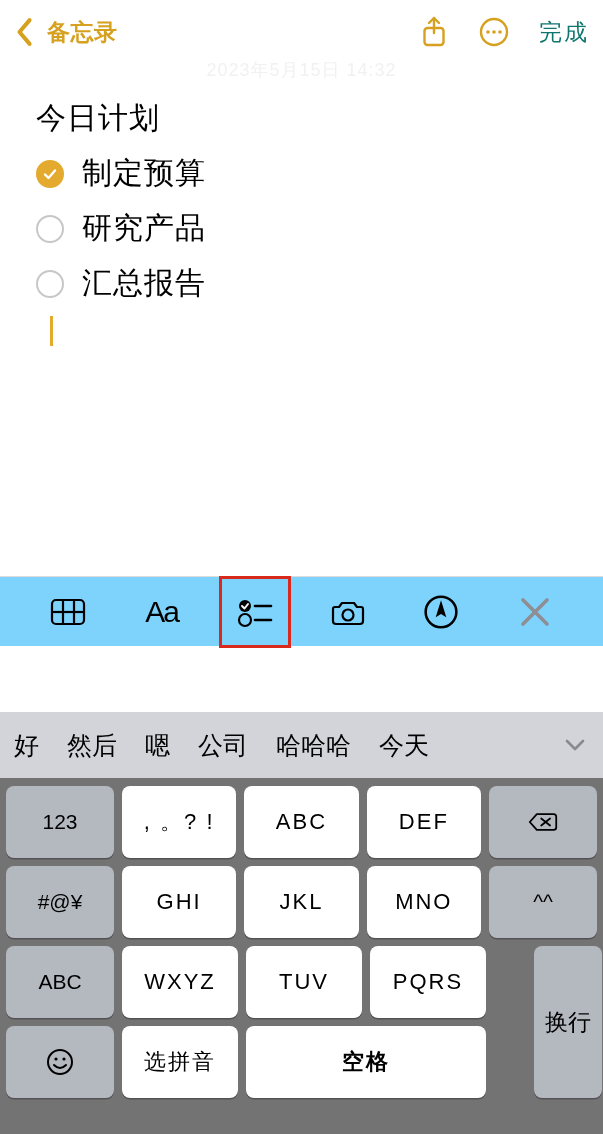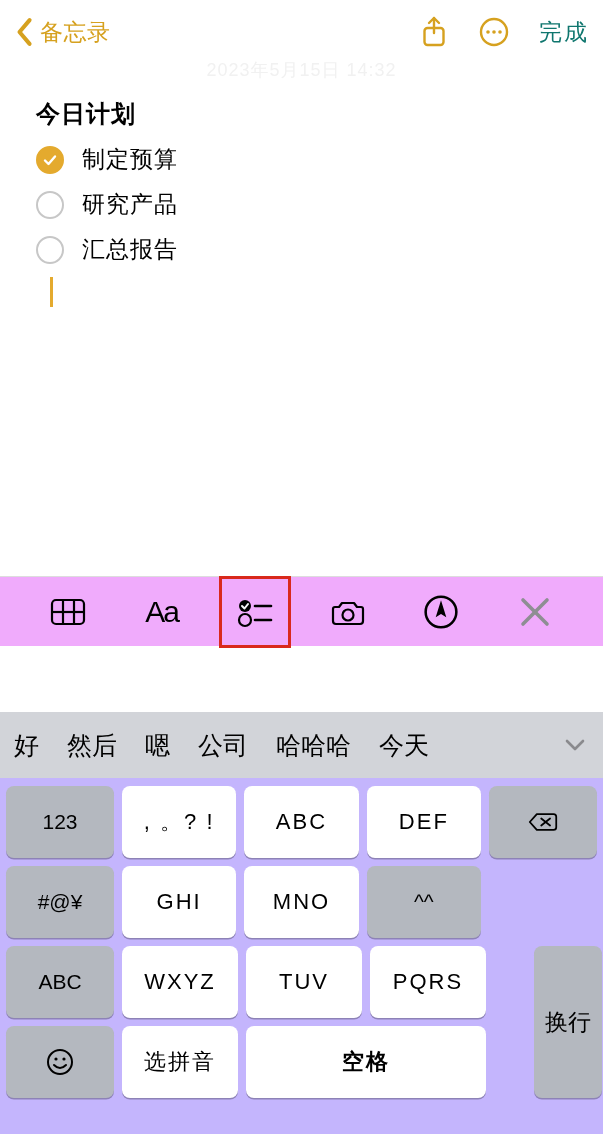--- a/index.html
+++ b/index.html
@@ -5,71 +5,71 @@
     * { margin: 0; padding: 0; box-sizing: border-box; font-family: -apple-system, "PingFang SC", "Helvetica Neue", sans-serif; -webkit-font-smoothing: antialiased; }
     html, body { width: 603px; height: 1134px; background: #fff; overflow: hidden; }
 
     
     .nav {
       height: 64px;
       display: flex;
       align-items: center;
       padding: 0 14px;
     }
-    .nav-left { display: flex; align-items: center; gap: 4px; color: #d6a11f; }
+    .nav-left { display: flex; align-items: center; gap: 11px; color: #d6a11f; font-weight: bold; }
     .nav-left .chev { width: 22px; height: 36px; }
     .nav-left .label { font-size: 23px; letter-spacing: 0.5px; }
     .nav-spacer { flex: 1; }
     .nav-right { display: flex; align-items: center; gap: 30px; color: #0f766e; }
     .nav-right .icon { width: 30px; height: 32px; display: flex; align-items: center; justify-content: center; }
     .nav-right .done { font-size: 23px; letter-spacing: 2px; }
 
     
     .note { padding: 0 36px; position: relative; }
     .timestamp-ghost {
       position: absolute;
       top: -6px;
       left: 0; right: 0;
       text-align: center;
       font-size: 18px;
       color: #f1f1f1;
       letter-spacing: 1px;
       user-select: none;
     }
     .title {
-      font-size: 24px;
-      font-weight: 700;
+      font-size: 30px;
+      font-weight: 400;
       padding: 34px 0 14px 0;
       letter-spacing: 1px;
     }
     .items { display: flex; flex-direction: column; gap: 14px; }
     .item { display: flex; align-items: center; gap: 18px; }
     .chk {
       width: 28px; height: 28px; border-radius: 50%;
       border: 2px solid #c7c7c7; flex-shrink: 0;
       display: flex; align-items: center; justify-content: center;
     }
     .chk.done { background: #e4aa2e; border-color: #e4aa2e; }
     .chk.done svg { width: 16px; height: 16px; }
-    .item .txt { font-size: 23px; color: #000; letter-spacing: 1px; }
+    .item .txt { font-size: 30px; color: #000; letter-spacing: 1px; }
 
     .cursor {
       width: 3px; height: 30px;
       background: #e4aa2e;
       margin: 12px 0 0 14px;
       animation: blink 1.1s step-start infinite;
     }
     @keyframes blink { 50% { opacity: 0; } }
 
     
     .fmt-bar {
       position: absolute;
       top: 576px; left: 0; right: 0;
       height: 70px;
-      background: #f0abfc;
+      background: #7dd3fc;
       border-top: 0.5px solid #ddd;
       display: flex;
       align-items: center;
       justify-content: space-evenly;
       padding: 0 8px;
     }
     .fmt-bar .fmt {
       width: 66px; height: 54px;
       display: flex; align-items: center; justify-content: center;
       color: #000;
@@ -104,21 +104,21 @@
       flex: 1;
     }
     .sugg span:last-child {  }
     .sugg-chevron { width: 28px; height: 28px; color: #8a8a8e; }
 
     
     .kbd {
       position: absolute;
       left: 0; right: 0; bottom: 0;
       top: 778px;
-      background: #c4b5fd;
+      background: #737373;
       padding: 8px 6px 12px 6px;
     }
     .kbd .row {
       display: grid;
       grid-template-columns: 108px 1fr 1fr 1fr 108px;
       gap: 8px;
       margin-bottom: 8px;
       height: 72px;
     }
     .key {
@@ -268,20 +268,21 @@
       <svg class="icon" viewBox="0 0 34 24">
         <path d="M10 3 H29 a3 3 0 0 1 3 3 v12 a3 3 0 0 1-3 3 H10 L2 12 Z" stroke="#000" stroke-width="2" fill="none" stroke-linejoin="round"></path>
         <line x1="15" y1="8" x2="25" y2="16" stroke="#000" stroke-width="2" stroke-linecap="round"></line>
         <line x1="25" y1="8" x2="15" y2="16" stroke="#000" stroke-width="2" stroke-linecap="round"></line>
       </svg>
     </div>
   </div>
   <div class="row">
     <div class="key fn">#@¥</div>
     <div class="key">GHI</div>
+    <div class="key">JKL</div>
     <div class="key">MNO</div>
     <div class="key fn">^^</div>
   </div>
 
   <div class="rows34">
     <div class="key fn">ABC</div>
     <div class="key">WXYZ</div>
     <div class="key">TUV</div>
     <div class="key">PQRS</div>
     <div class="key fn enter">换行</div>

